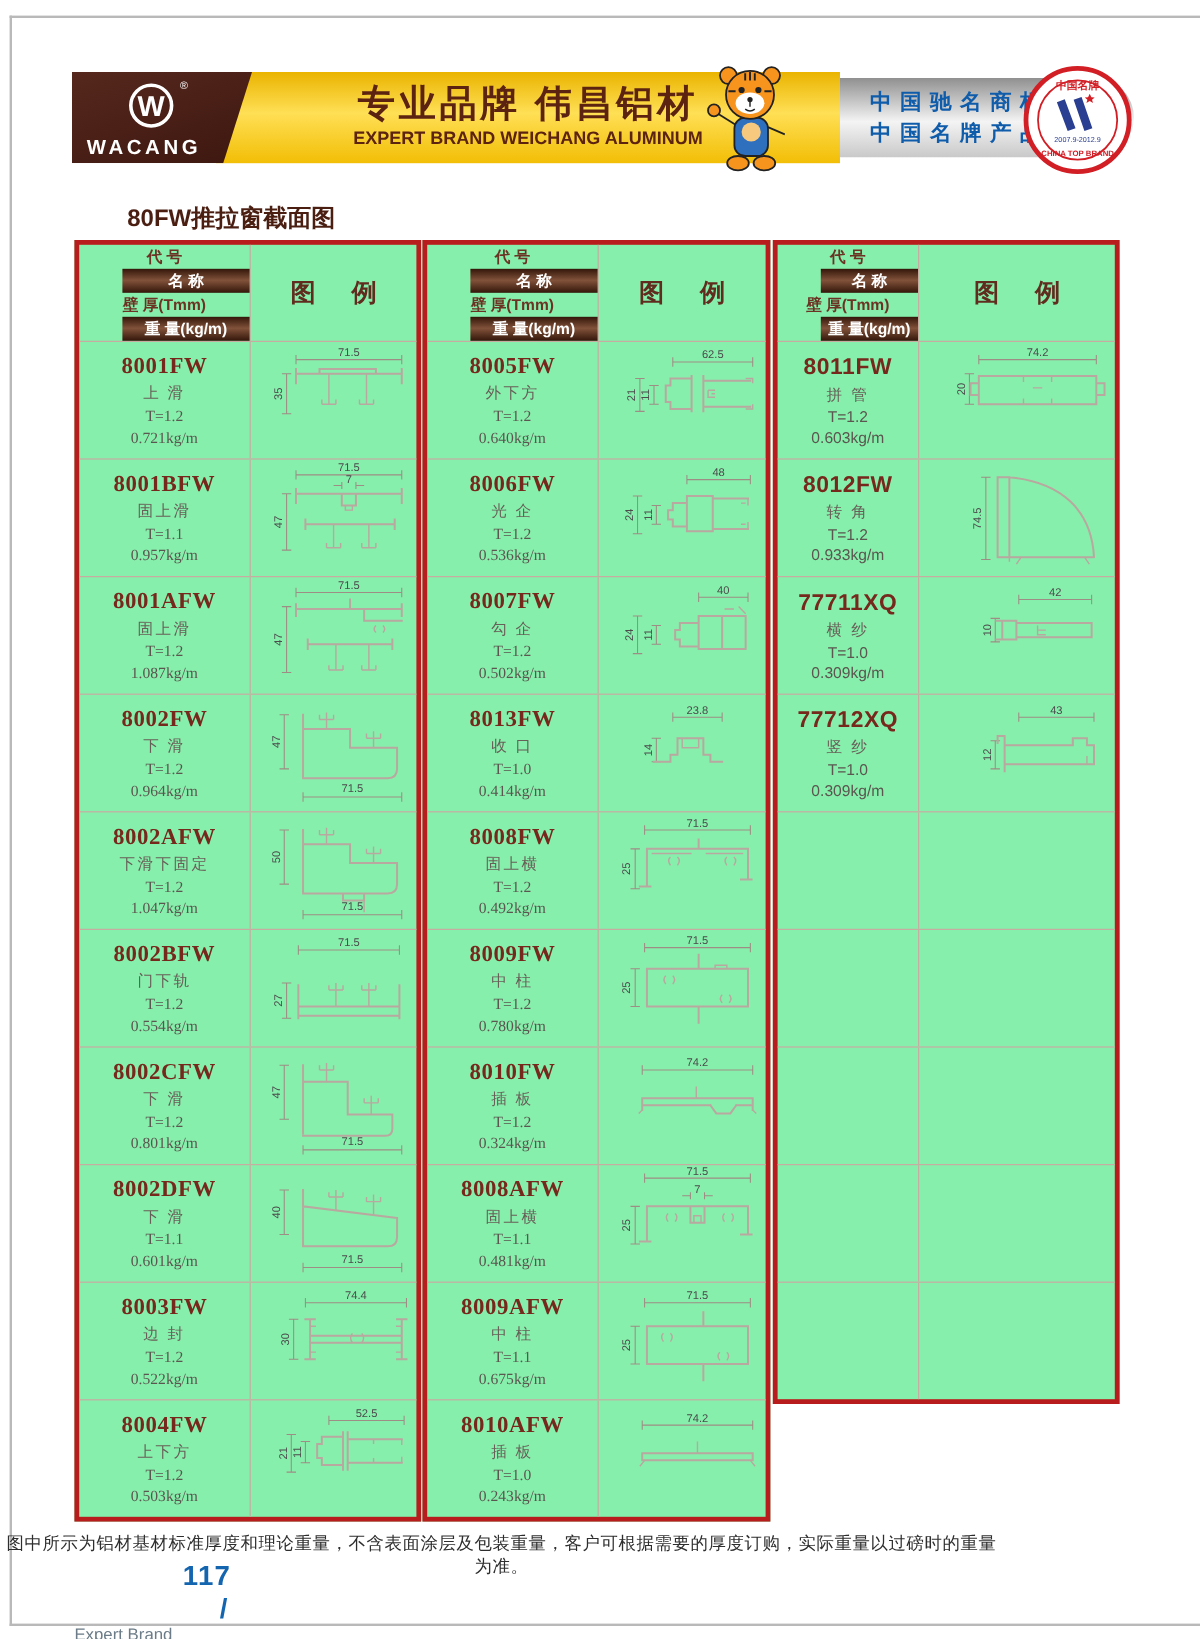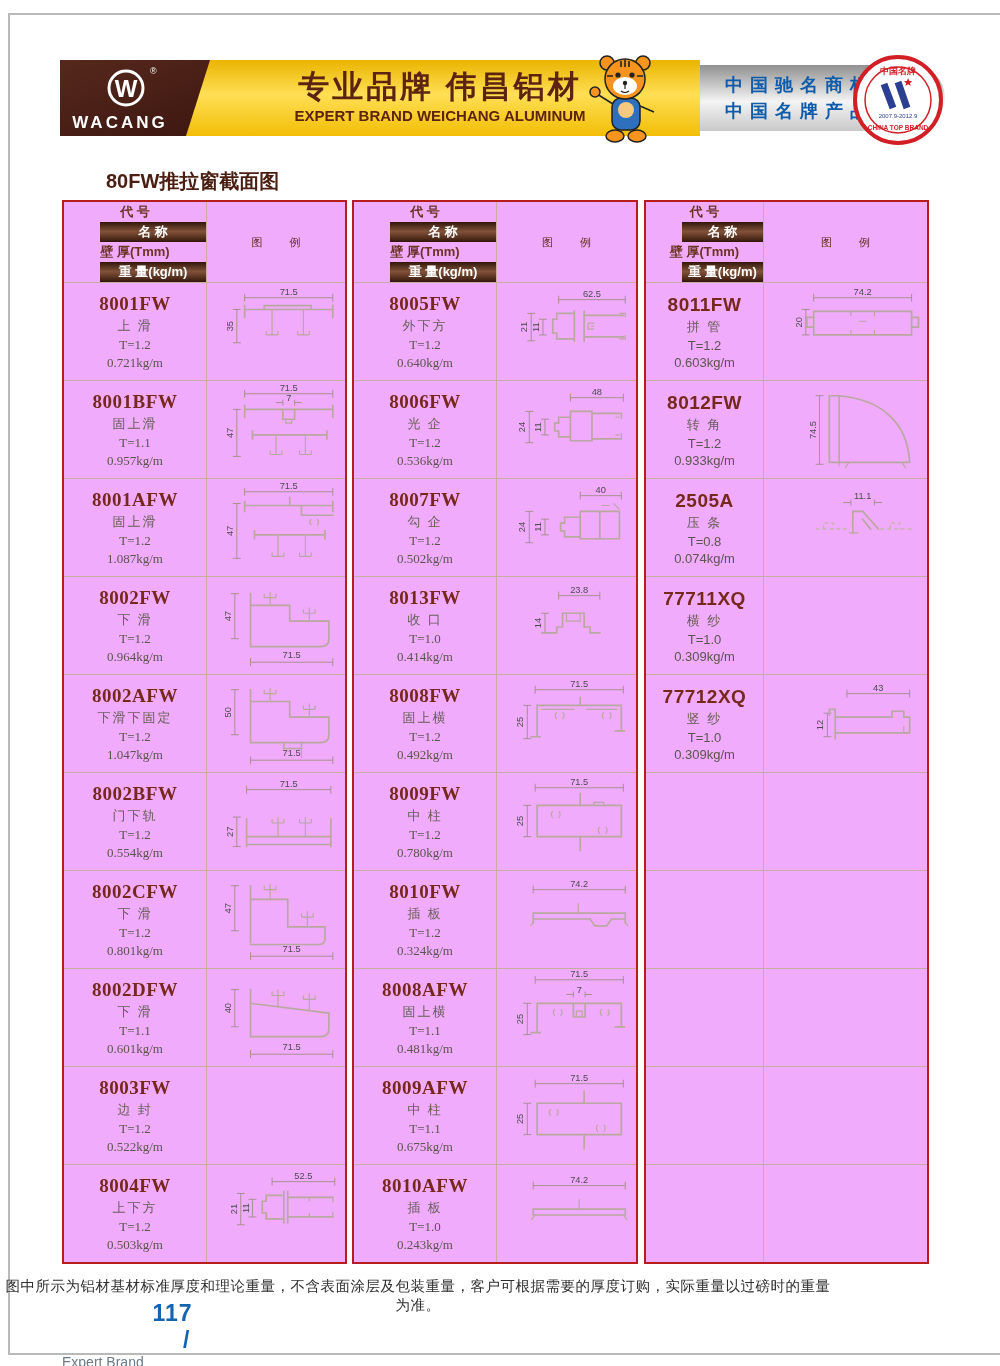--- a/index.html
+++ b/index.html
@@ -13,28 +13,28 @@
   .brand-en{position:absolute;left:170px;top:47px;width:420px;text-align:center;font-size:15px;font-weight:bold;color:#5c2310;z-index:3;}
   .graybar{position:absolute;left:595px;top:5px;width:290px;height:66px;border-radius:0 33px 33px 0;background:linear-gradient(180deg,#909090 0%,#f4f4f4 55%,#c9c9c9 100%);z-index:0;}
   .graybar .l{position:absolute;left:40px;width:210px;text-align:center;font-size:18px;font-weight:bold;color:#0f5cab;letter-spacing:7px;}
   .graybar .l1{top:8px}.graybar .l2{top:34px}
   .tiger{position:absolute;left:525px;top:-8px;width:82px;height:92px;z-index:4;}
   .badge{position:absolute;left:792px;top:-6px;width:92px;height:92px;z-index:5;}
   
   .ptitle{position:absolute;left:62px;top:168px;font-size:20px;font-weight:bold;color:#4a1f12;margin-left:44px;}
   
   .tables{position:absolute;left:62px;top:200px;}
-  .ptable{position:absolute;top:0;border:2px solid #b91c1c;background:#f0abfc;}
+  .ptable{position:absolute;top:0;border:4px solid #b91c1c;background:#86efac;}
   .t1{left:0;width:281px;}.t2{left:290px;width:282px;}.t3{left:582px;width:281px;}
   .thead{height:80px;border-bottom:1px solid #c7aca2;display:flex;}
   .thead .hl{border-right:1px solid #c7aca2;display:flex;flex-direction:column;}
   .t1 .hl,.t2 .hl{width:142px;}.t3 .hl{width:117px;}
   .hcell{height:20px;line-height:20px;text-align:center;font-size:13px;font-weight:bold;color:#6b3323;}
   .hcell.brown{background:linear-gradient(180deg,#33160a 0%,#81523a 48%,#33160a 100%);color:#fff;margin-left:36px;}
-  .hleg{flex:1;display:flex;align-items:center;justify-content:center;font-size:11px;font-weight:normal;color:#5f2c1d;letter-spacing:12px;text-indent:12px;}
+  .hleg{flex:1;display:flex;align-items:center;justify-content:center;font-size:21px;font-weight:bold;color:#5f2c1d;letter-spacing:12px;text-indent:12px;}
   .trow{height:97px;border-bottom:1px solid #c7aca2;display:flex;}
   .trow:last-child{border-bottom:none;}
   .info{border-right:1px solid #c7aca2;display:flex;flex-direction:column;align-items:center;justify-content:center;gap:2px;}
   .t1 .info,.t2 .info{width:142px;font-family:Liberation Serif, serif;}.t3 .info{width:117px;}
   .code{font-size:19px;font-weight:bold;color:#76281c;letter-spacing:.5px;}
   .pname{font-size:13px;color:#686058;letter-spacing:2px;}
   .pthick,.pweight{font-size:13px;color:#5b564f;}
   .diagram{flex:1;display:flex;align-items:center;justify-content:center;}
   .diagram svg{width:100%;height:95px;}
   .profile{stroke:#b9a89f;fill:none;stroke-width:1.7;stroke-linecap:square;}
@@ -259,20 +259,29 @@
         </div>
   </div>
 
   <div class="trow">
     <div class="info">
           <div class="code">8003FW</div>
           <div class="pname">边 封</div>
           <div class="pthick">T=1.2</div>
           <div class="pweight">0.522kg/m</div>
         </div>
+    <div class="diagram">
+          <svg viewBox="0 0 140 97">
+      <path class="dim" d="M46 12 v8 M132 12 v8 M46 16 H132 M32 30 h8 M32 64 h8 M36 30 V64"></path>
+      <text class="dimtxt" x="89" y="13" text-anchor="middle">74.4</text>
+      <text class="dimtxt" transform="rotate(-90 32 47)" x="32" y="47" text-anchor="middle">30</text>
+      <path class="profile" d="M46 30 h8 M50 30 V64 M46 64 h8 M124 30 h8 M128 30 V64 M124 64 h8 M50 44 H128 M50 50 H128"></path>
+      <path class="mark" d="M50 36 h5 M50 58 h5 M128 36 h-5 M128 58 h-5 M86 42 q-3 4 0 8 M94 42 q3 4 0 8"></path>
+    </svg>
+        </div>
   </div>
 
   <div class="trow">
     <div class="info">
           <div class="code">8004FW</div>
           <div class="pname">上下方</div>
           <div class="pthick">T=1.2</div>
           <div class="pweight">0.503kg/m</div>
         </div>
     <div class="diagram">
@@ -521,44 +530,36 @@
     <div class="diagram">
           <svg viewBox="0 0 165 97">
       <path class="dim" d="M52 14 h8 M52 84 h8 M56 14 V84"></path>
       <text class="dimtxt" transform="rotate(-90 52 49)" x="52" y="49" text-anchor="middle">74.5</text>
       <path class="profile" d="M66 14 V82 M76 14 V82 M66 14 h10 M76 14 C120 18 146 42 148 82 M66 82 H148"></path>
       <path class="mark" d="M86 82 l-4 6 M140 82 l4 6 M76 82 v4"></path>
     </svg>
         </div>
   </div>
 
-  <div class="trow">
-    <div class="info">
-          <div class="code">2505A</div>
-          <div class="pname">压 条</div>
-          <div class="pthick">T=0.8</div>
-          <div class="pweight">0.074kg/m</div>
-        </div>
-    <div class="diagram">
-          <svg viewBox="0 0 165 97">
-      <path class="dim" d="M88 20 v6 M112 20 v6 M80 23 h8 M112 23 h8"></path>
-      <text class="dimtxt" x="100" y="19" text-anchor="middle">11.1</text>
-      <path class="profile" d="M90 32 V54 M90 32 h10 M100 32 L116 50 M100 40 l8 10"></path>
-      <path class="dash" d="M52 50 H86 M118 50 H152 M60 50 v-6 h10 v6 M128 50 v-6 h10 v6"></path>
-      <path class="mark" d="M86 54 h10"></path>
-    </svg>
-        </div>
-  </div>
 
   <div class="trow">
     <div class="info">
           <div class="code">77711XQ</div>
           <div class="pname">横 纱</div>
           <div class="pthick">T=1.0</div>
           <div class="pweight">0.309kg/m</div>
+        </div>
+    <div class="diagram">
+          <svg viewBox="0 0 165 97">
+      <path class="dim" d="M84 14 v8 M146 14 v8 M84 18 H146 M60 34 h8 M60 54 h8 M64 34 V54"></path>
+      <text class="dimtxt" x="115" y="15" text-anchor="middle">42</text>
+      <text class="dimtxt" transform="rotate(-90 60 44)" x="60" y="44" text-anchor="middle">10</text>
+      <path class="profile" d="M70 36 h12 v16 h-12 z M70 36 h-5 M70 52 h-5 M82 38 H146 M82 50 H146 M146 38 V50"></path>
+      <path class="mark" d="M100 40 v8 h7 M100 44 h7"></path>
+    </svg>
         </div>
   </div>
 
   <div class="trow">
     <div class="info">
           <div class="code">77712XQ</div>
           <div class="pname">竖 纱</div>
           <div class="pthick">T=1.0</div>
           <div class="pweight">0.309kg/m</div>
         </div>

